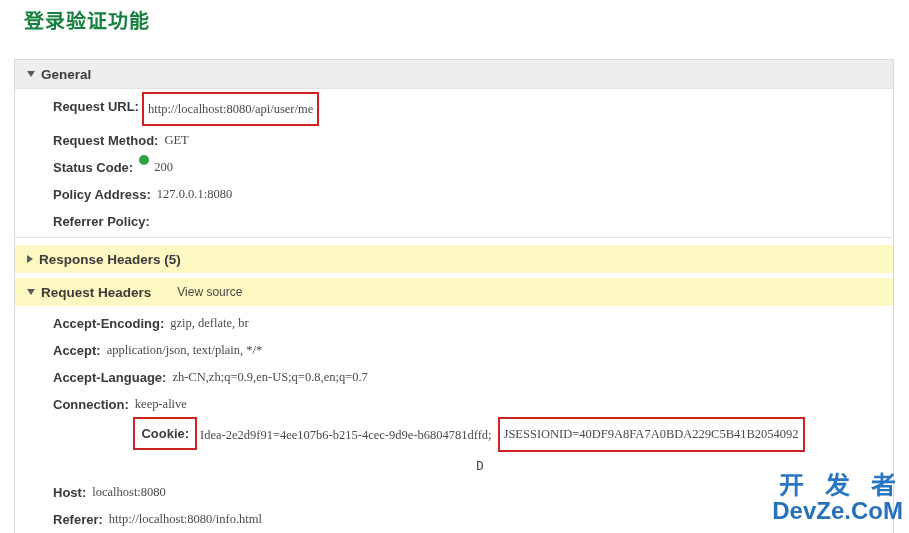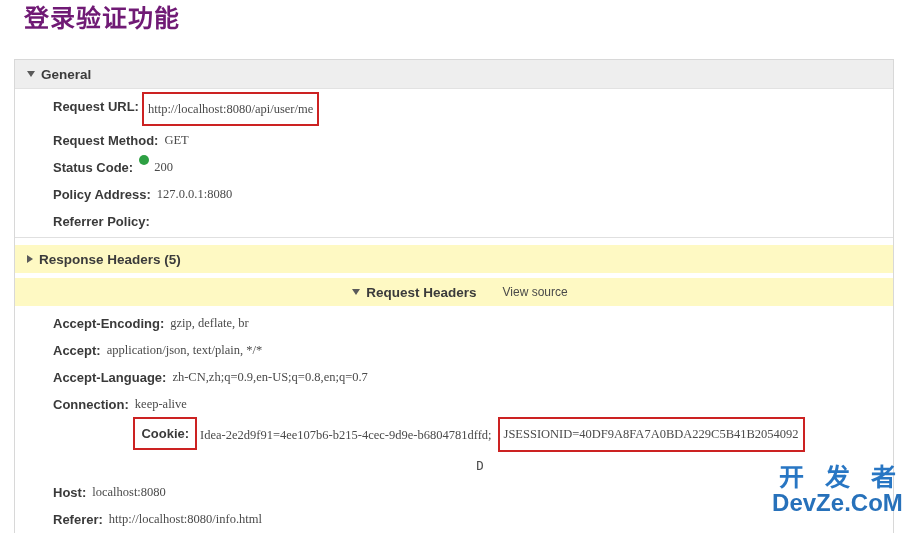--- a/index.html
+++ b/index.html
@@ -14,27 +14,26 @@
     font-family: "Liberation Sans", "DejaVu Sans", sans-serif;
     overflow: hidden;
     position: relative;
   }
 
   
   .page-title {
     position: absolute;
     left: 24px;
     top: 2px;
-    font-size: 25px;
-    font-weight: bold;
-    color: #701a75;
+    font-size: 20px;
+    font-weight: bold;
+    color: #15803d;
     letter-spacing: 1px;
     line-height: 38px;
     white-space: nowrap;
-    font-family: Liberation Mono, monospace;
   }
 
   
   .devtools-panel {
     position: absolute;
     left: 14px;
     top: 59px;
     width: 880px;
     height: 512px;
     background: #ffffff;
@@ -179,21 +178,22 @@
     color: #4a4a4a;
     padding-left: 14px;
     display: block;
     line-height: 26px;
   }
 
   
   .watermark {
     position: absolute;
     right: 6px;
-    bottom: 17px;
+    bottom: 9px;
+    text-align: center;
     pointer-events: none;
     user-select: none;
   }
   .wm-cn {
     font-size: 25px;
     font-weight: bold;
     color: #1d6fc0;
     letter-spacing: 7px;
     line-height: 26px;
     opacity: 0.95;
@@ -251,21 +251,21 @@
 
   </div>
 
   <div class="divider"></div>
 
   <div class="section-header plain" style="margin-top:7px;">
     <span class="tri right"></span>
     <span>Response Headers (5)</span>
   </div>
 
-  <div class="section-header plain" style="margin-top:5px;justify-content:center;">
+  <div class="section-header plain" style="margin-top:5px;">
     <span class="tri down"></span>
     <span>Request Headers</span>
     <span class="view-source">View source</span>
   </div>
 
   <div class="rows">
 
     <div class="kv-row">
       <span class="kv-key">Accept-Encoding:</span>
       <span class="kv-val">gzip, deflate, br</span>

